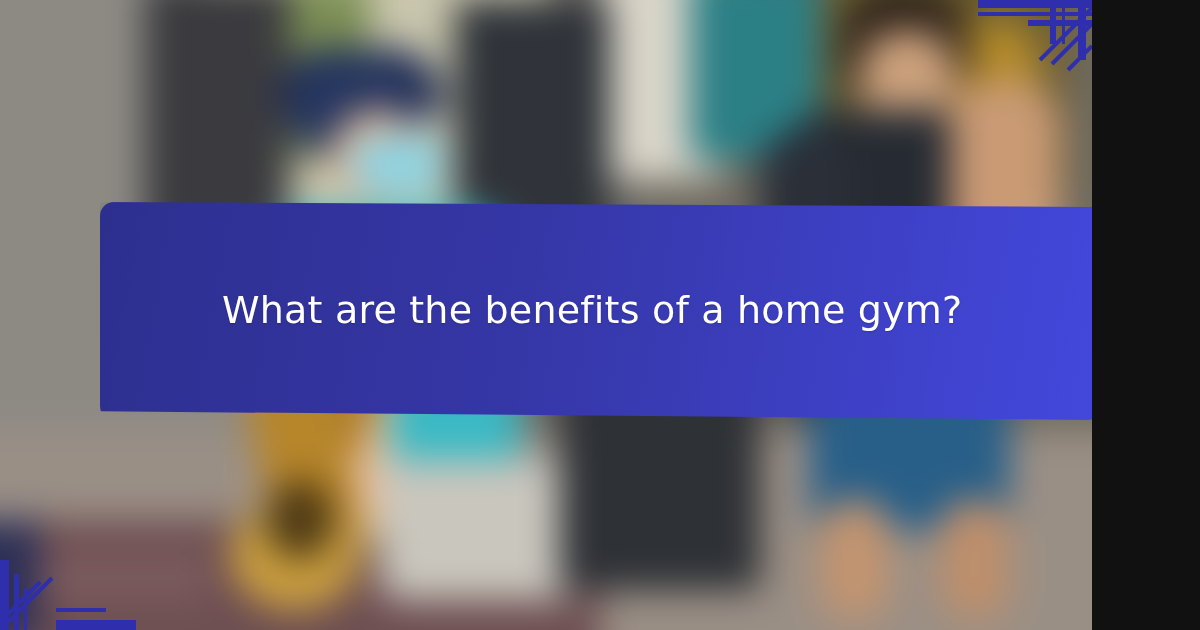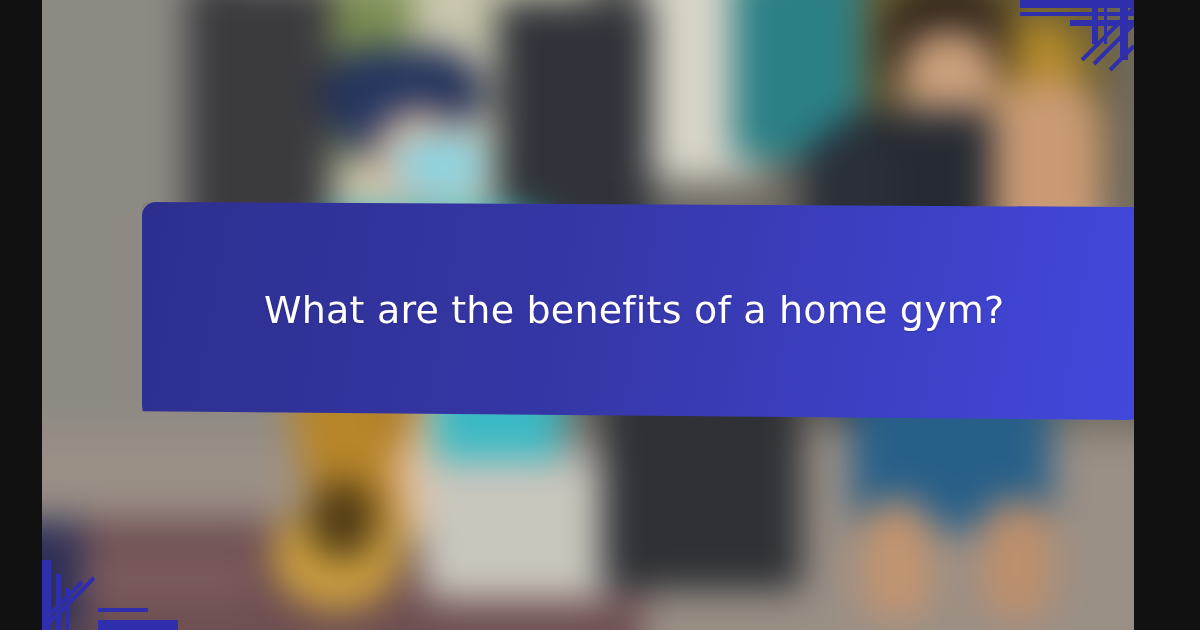--- a/index.html
+++ b/index.html
@@ -6,21 +6,20 @@
     margin: 0;
     padding: 0;
     background: #111;
   }
   .stage {
     position: relative;
     width: 1092px;
     height: 630px;
     overflow: hidden;
     font-family: "DejaVu Sans", sans-serif;
-    margin-left: 42px;
   }
 
   
   .photo {
     position: absolute;
     inset: -40px;
     filter: blur(18px) saturate(1.05);
     background-color: #6d6a63;
   }
   .blob {

